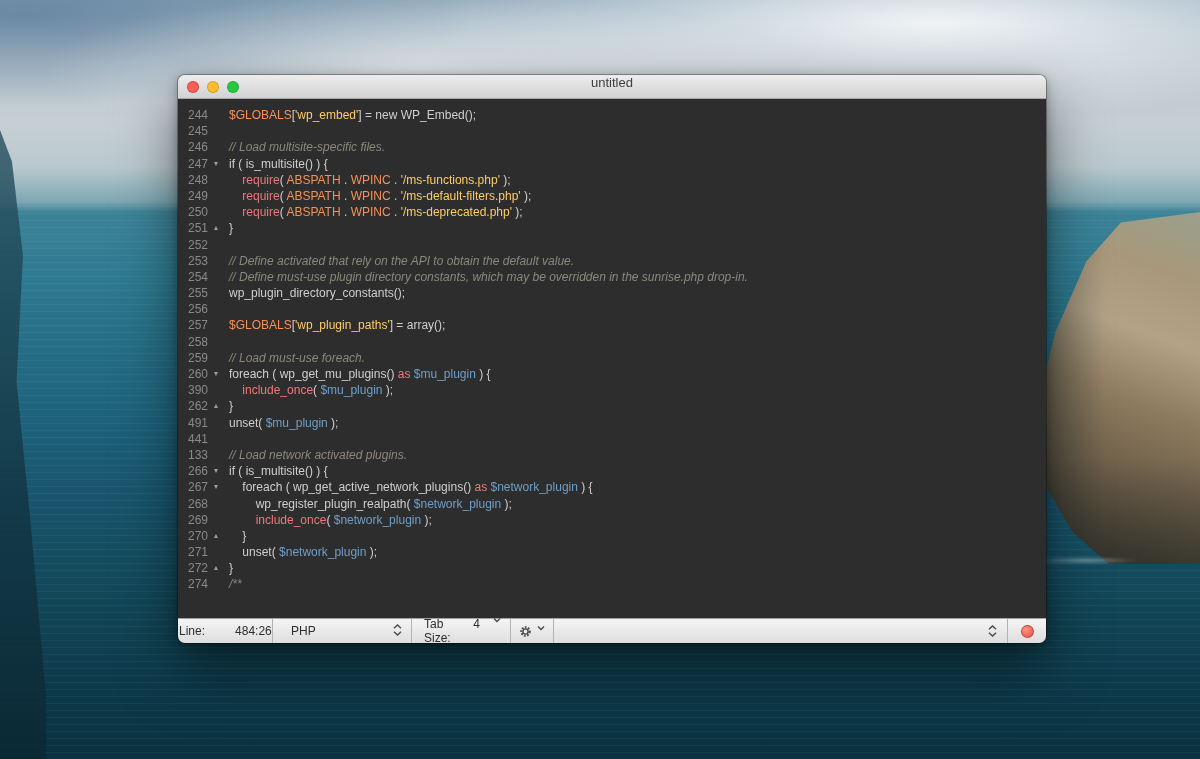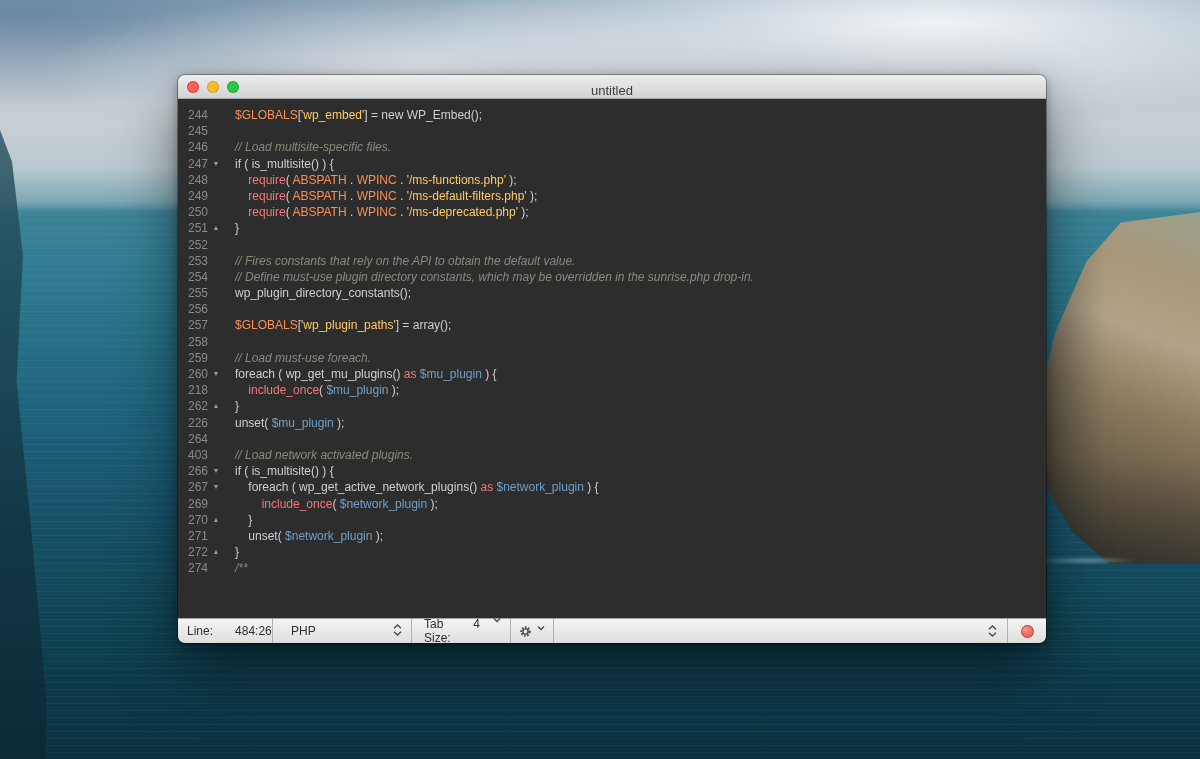--- a/index.html
+++ b/index.html
@@ -23,46 +23,46 @@
   .foam{position:absolute;right:40px;top:556px;width:150px;height:9px;border-radius:50%;
     background:radial-gradient(50% 50%,rgba(220,238,238,.5),rgba(220,238,238,0) 72%);filter:blur(1.5px)}
   .left-rocks{position:absolute;left:0;top:130px;width:46px;height:629px;opacity:.85;
     clip-path:polygon(0 0,26% 5%,50% 20%,36% 40%,66% 62%,100% 90%,100% 100%,0 100%);
     background:linear-gradient(180deg,#2e5666 0%,#1d4553 30%,#123543 60%,#0a2833 100%)}
 
   
   .window{position:absolute;left:178px;top:75px;width:868px;height:568px;border-radius:7px;overflow:hidden;
     box-shadow:0 25px 60px rgba(0,0,0,.5),0 3px 12px rgba(0,0,0,.35),0 0 0 1px rgba(0,0,0,.3)}
   .titlebar{height:24px;background:linear-gradient(#ededed,#d2d2d2);border-bottom:1px solid #a7a7a7;
-    position:relative;display:flex;align-items:flex-end;justify-content:center}
+    position:relative;display:flex;align-items:flex-start;justify-content:center}
   .traffic{position:absolute;left:9px;top:0;height:100%;display:flex;align-items:center;gap:8px}
   .tl{width:12px;height:12px;border-radius:50%}
   .tl.red{background:#ff5f57;border:1px solid rgba(175,45,40,.55)}
   .tl.yellow{background:#febc2e;border:1px solid rgba(185,135,25,.55)}
   .tl.green{background:#28c840;border:1px solid rgba(30,145,50,.55)}
   .title{font-size:13px;color:#3e3e3e}
 
   
   .editor{height:519px;background:var(--background,#2d2d2d);overflow:hidden;padding-top:8px;
     font-family:Liberation Sans, sans-serif;font-size:12px}
   .code-line{display:flex;height:16.2px;line-height:16.2px;white-space:pre}
   .ln{flex:0 0 30px;width:30px;padding-left:6px;text-align:right;color:var(--line-number,#8a8a8a)}
   .fold{flex:0 0 16px;width:16px;text-align:center;color:var(--fold-marker,#9a9a9a);font-size:7px}
-  .code{margin-left:11px;color:var(--foreground,#cfcfcf)}
+  .code{margin-left:5px;color:var(--foreground,#cfcfcf)}
   .tk-f{color:var(--foreground,#cfcfcf)}
   .tk-c{color:var(--comment,#8d887c);font-style:italic}
   .tk-s{color:var(--string,#ffcc66)}
   .tk-k{color:var(--keyword,#f2777a)}
   .tk-o{color:var(--constant,#f99157)}
   .tk-v{color:var(--variable,#6f9fc8)}
 
   
   .statusbar{height:25px;background:linear-gradient(#f4f4f4,#dedede);border-top:1px solid #a2a2a2;
     display:flex;align-items:center;font-size:12px;color:#2e2e2e}
-  .sb-left{display:flex;align-items:flex-end;width:94px;padding-left:9px;gap:22px}
+  .sb-left{display:flex;align-items:flex-end;width:94px;padding-left:1px;gap:30px}
   .vdiv{width:1px;align-self:stretch;background:#b3b3b3}
   .popup{display:flex;align-items:flex-start}
   .popup.lang{width:138px;justify-content:space-between;padding:0 9px 0 18px}
   .popup.tabsize{width:98px;padding:0 9px 0 12px;gap:13px}
   .popup.tabsize .val{margin-left:2px}
   .popup.gearbox{width:42px;justify-content:center;gap:5px}
   .popup.symbol{flex:1;justify-content:flex-end;padding-right:10px}
   .bubble-wrap{width:38px;display:flex;justify-content:center;align-items:center}
   .bubble{width:13px;height:13px;border-radius:50%;border:1px solid rgba(150,50,40,.6);
     background:radial-gradient(circle at 35% 30%,#ff9582,var(--indicator,#ef6a5e) 60%,#d8503f)}
@@ -94,35 +94,36 @@
     <div id="code-lines">
         <div class="code-line"><span class="ln">244</span><span class="fold"></span><span class="code"><span class="tk-o">$GLOBALS</span><span class="tk-f">[</span><span class="tk-s">'wp_embed'</span><span class="tk-f">] = new WP_Embed();</span></span></div>
         <div class="code-line"><span class="ln">245</span><span class="fold"></span><span class="code"></span></div>
         <div class="code-line"><span class="ln">246</span><span class="fold"></span><span class="code"><span class="tk-c">// Load multisite-specific files.</span></span></div>
         <div class="code-line"><span class="ln">247</span><span class="fold">▼</span><span class="code"><span class="tk-f">if ( is_multisite() ) {</span></span></div>
         <div class="code-line"><span class="ln">248</span><span class="fold"></span><span class="code"><span class="tk-f">    </span><span class="tk-k">require</span><span class="tk-f">( </span><span class="tk-o">ABSPATH</span><span class="tk-f"> . </span><span class="tk-o">WPINC</span><span class="tk-f"> . </span><span class="tk-s">'/ms-functions.php'</span><span class="tk-f"> );</span></span></div>
         <div class="code-line"><span class="ln">249</span><span class="fold"></span><span class="code"><span class="tk-f">    </span><span class="tk-k">require</span><span class="tk-f">( </span><span class="tk-o">ABSPATH</span><span class="tk-f"> . </span><span class="tk-o">WPINC</span><span class="tk-f"> . </span><span class="tk-s">'/ms-default-filters.php'</span><span class="tk-f"> );</span></span></div>
         <div class="code-line"><span class="ln">250</span><span class="fold"></span><span class="code"><span class="tk-f">    </span><span class="tk-k">require</span><span class="tk-f">( </span><span class="tk-o">ABSPATH</span><span class="tk-f"> . </span><span class="tk-o">WPINC</span><span class="tk-f"> . </span><span class="tk-s">'/ms-deprecated.php'</span><span class="tk-f"> );</span></span></div>
         <div class="code-line"><span class="ln">251</span><span class="fold">▲</span><span class="code"><span class="tk-f">}</span></span></div>
         <div class="code-line"><span class="ln">252</span><span class="fold"></span><span class="code"></span></div>
-        <div class="code-line"><span class="ln">253</span><span class="fold"></span><span class="code"><span class="tk-c">// Fires constants that rely on the API to obtain the default value.</span></span></div>
+        <div class="code-line"><span class="ln">253</span><span class="fold"></span><span class="code"><span class="tk-c">// Define activated that rely on the API to obtain the default value.</span></span></div>
         <div class="code-line"><span class="ln">254</span><span class="fold"></span><span class="code"><span class="tk-c">// Define must-use plugin directory constants, which may be overridden in the sunrise.php drop-in.</span></span></div>
         <div class="code-line"><span class="ln">255</span><span class="fold"></span><span class="code"><span class="tk-f">wp_plugin_directory_constants();</span></span></div>
         <div class="code-line"><span class="ln">256</span><span class="fold"></span><span class="code"></span></div>
         <div class="code-line"><span class="ln">257</span><span class="fold"></span><span class="code"><span class="tk-o">$GLOBALS</span><span class="tk-f">[</span><span class="tk-s">'wp_plugin_paths'</span><span class="tk-f">] = array();</span></span></div>
         <div class="code-line"><span class="ln">258</span><span class="fold"></span><span class="code"></span></div>
         <div class="code-line"><span class="ln">259</span><span class="fold"></span><span class="code"><span class="tk-c">// Load must-use foreach.</span></span></div>
         <div class="code-line"><span class="ln">260</span><span class="fold">▼</span><span class="code"><span class="tk-f">foreach ( wp_get_mu_plugins() </span><span class="tk-k">as</span><span class="tk-f"> </span><span class="tk-v">$mu_plugin</span><span class="tk-f"> ) {</span></span></div>
-        <div class="code-line"><span class="ln">218</span><span class="fold"></span><span class="code"><span class="tk-f">    </span><span class="tk-k">include_once</span><span class="tk-f">( </span><span class="tk-v">$mu_plugin</span><span class="tk-f"> );</span></span></div>
+        <div class="code-line"><span class="ln">390</span><span class="fold"></span><span class="code"><span class="tk-f">    </span><span class="tk-k">include_once</span><span class="tk-f">( </span><span class="tk-v">$mu_plugin</span><span class="tk-f"> );</span></span></div>
         <div class="code-line"><span class="ln">262</span><span class="fold">▲</span><span class="code"><span class="tk-f">}</span></span></div>
-        <div class="code-line"><span class="ln">226</span><span class="fold"></span><span class="code"><span class="tk-f">unset( </span><span class="tk-v">$mu_plugin</span><span class="tk-f"> );</span></span></div>
-        <div class="code-line"><span class="ln">264</span><span class="fold"></span><span class="code"></span></div>
-        <div class="code-line"><span class="ln">403</span><span class="fold"></span><span class="code"><span class="tk-c">// Load network activated plugins.</span></span></div>
+        <div class="code-line"><span class="ln">491</span><span class="fold"></span><span class="code"><span class="tk-f">unset( </span><span class="tk-v">$mu_plugin</span><span class="tk-f"> );</span></span></div>
+        <div class="code-line"><span class="ln">441</span><span class="fold"></span><span class="code"></span></div>
+        <div class="code-line"><span class="ln">133</span><span class="fold"></span><span class="code"><span class="tk-c">// Load network activated plugins.</span></span></div>
         <div class="code-line"><span class="ln">266</span><span class="fold">▼</span><span class="code"><span class="tk-f">if ( is_multisite() ) {</span></span></div>
         <div class="code-line"><span class="ln">267</span><span class="fold">▼</span><span class="code"><span class="tk-f">    foreach ( wp_get_active_network_plugins() </span><span class="tk-k">as</span><span class="tk-f"> </span><span class="tk-v">$network_plugin</span><span class="tk-f"> ) {</span></span></div>
+        <div class="code-line"><span class="ln">268</span><span class="fold"></span><span class="code"><span class="tk-f">        wp_register_plugin_realpath( </span><span class="tk-v">$network_plugin</span><span class="tk-f"> );</span></span></div>
         <div class="code-line"><span class="ln">269</span><span class="fold"></span><span class="code"><span class="tk-f">        </span><span class="tk-k">include_once</span><span class="tk-f">( </span><span class="tk-v">$network_plugin</span><span class="tk-f"> );</span></span></div>
         <div class="code-line"><span class="ln">270</span><span class="fold">▲</span><span class="code"><span class="tk-f">    }</span></span></div>
         <div class="code-line"><span class="ln">271</span><span class="fold"></span><span class="code"><span class="tk-f">    unset( </span><span class="tk-v">$network_plugin</span><span class="tk-f"> );</span></span></div>
         <div class="code-line"><span class="ln">272</span><span class="fold">▲</span><span class="code"><span class="tk-f">}</span></span></div>
         <div class="code-line"><span class="ln">274</span><span class="fold"></span><span class="code"><span class="tk-c">/**</span></span></div>
       </div>
   </div>
 
   <div class="statusbar">
     <div class="sb-left">

